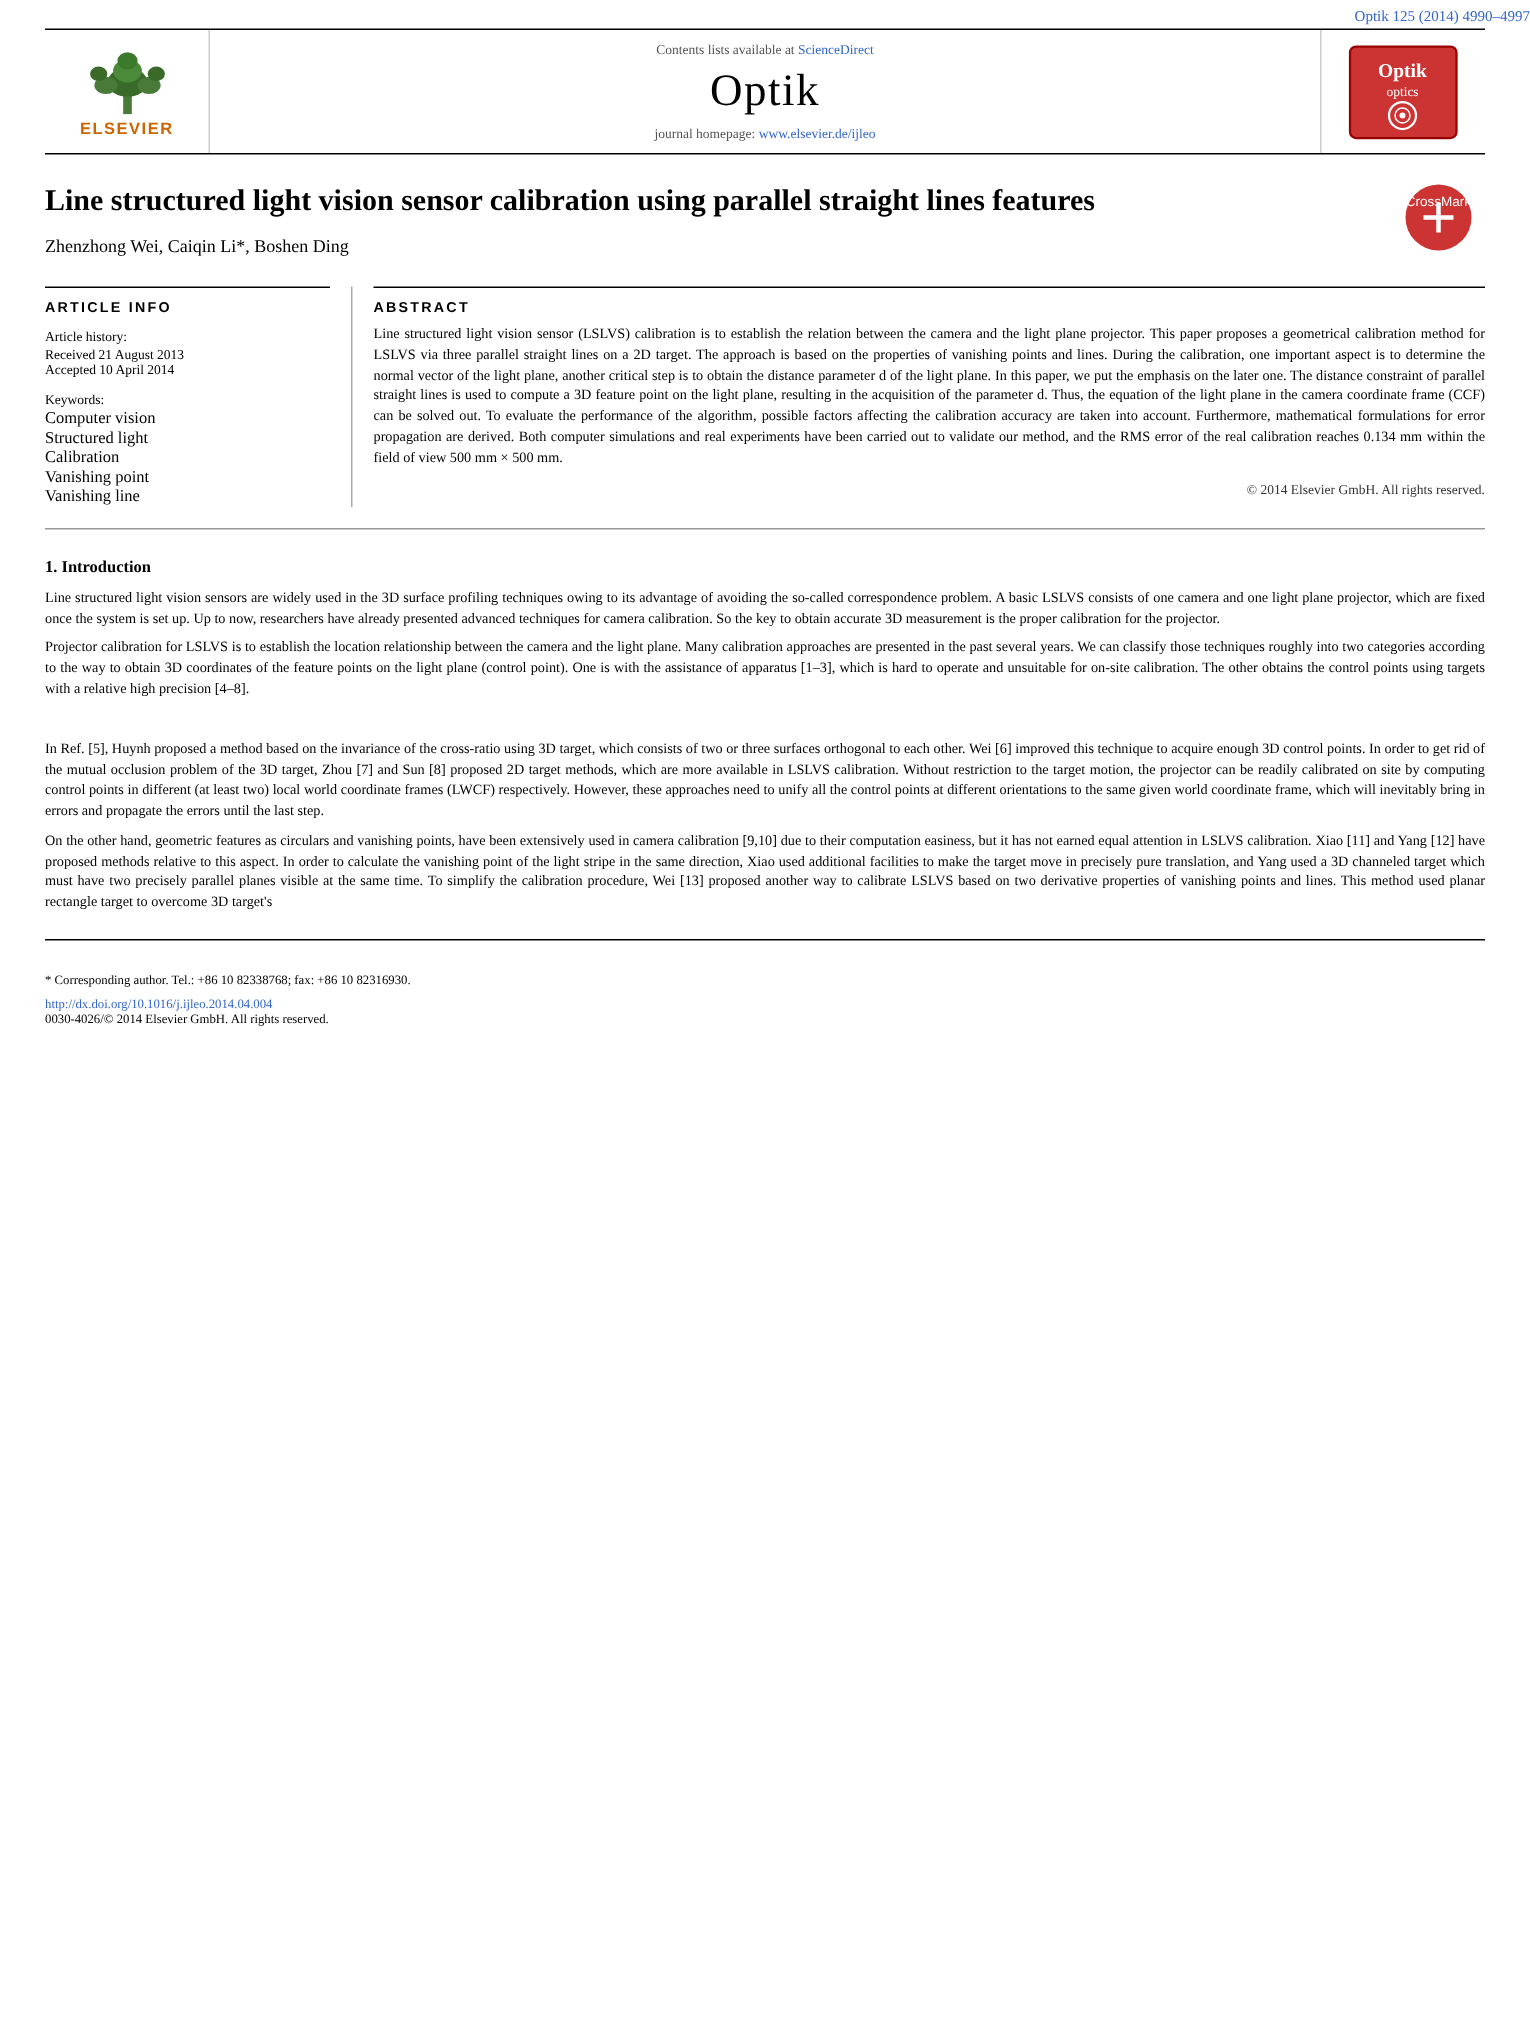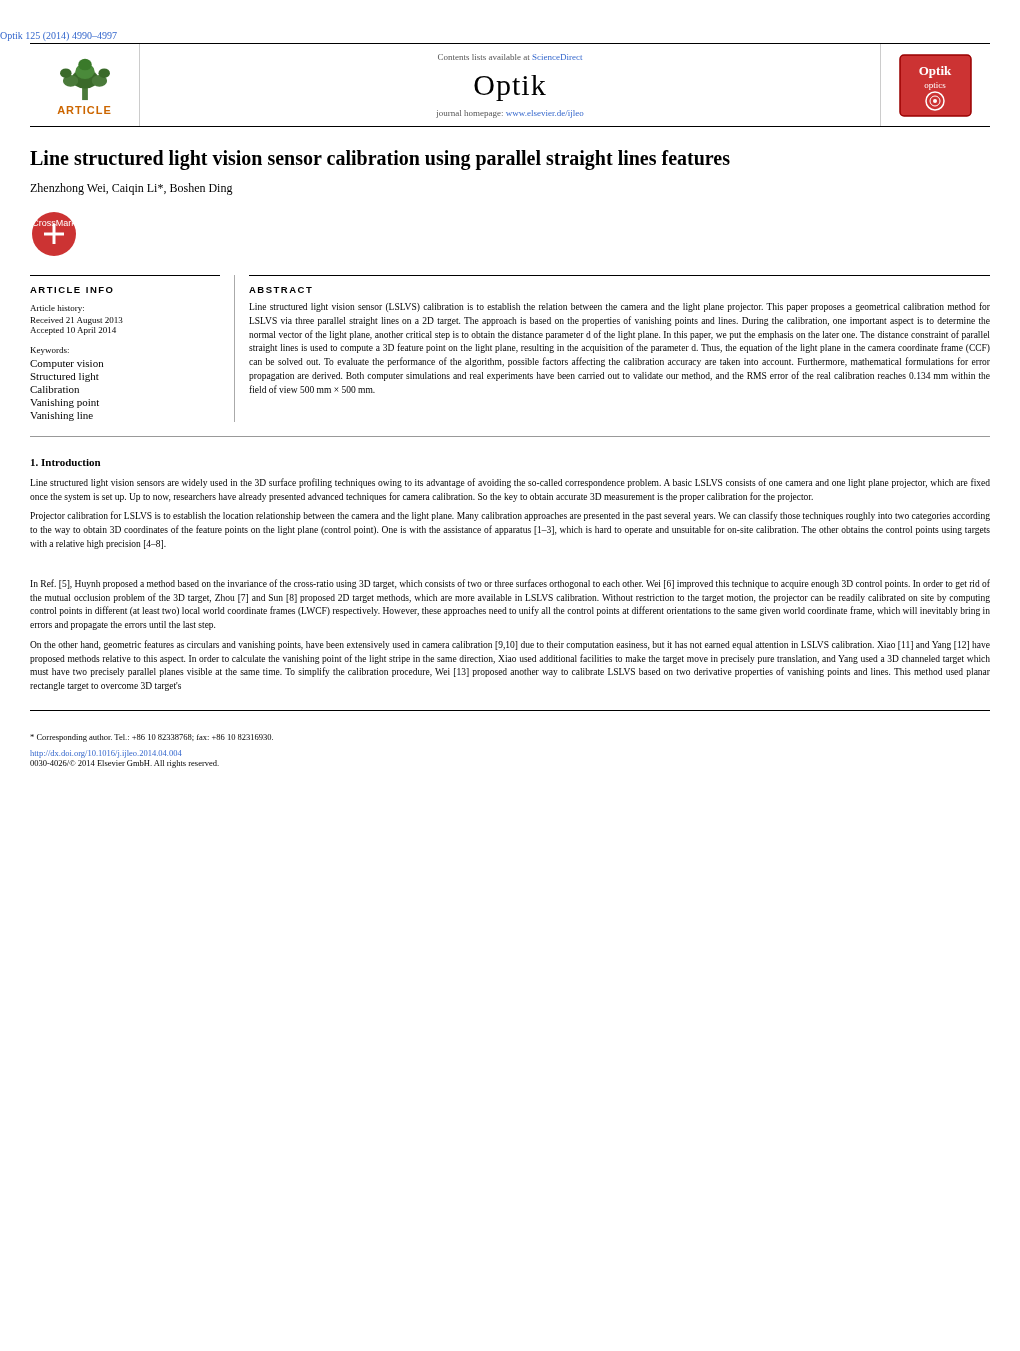--- a/index.html
+++ b/index.html
@@ -13,25 +13,24 @@
     }
     .page {
       width: 1020px;
       min-height: 1351px;
       background: #fff;
       padding: 0;
       position: relative;
     }
     
     .doi-bar {
-      text-align: left;
+      text-align: right;
       padding: 6px 0 2px 0;
       font-size: 10px;
       color: #3366cc;
-      margin-top: 24px;
     }
     
     .journal-header {
       display: flex;
       align-items: stretch;
       border-top: 1.5px solid #000;
       border-bottom: 1.5px solid #000;
       margin: 0 30px;
     }
     .elsevier-logo-box {
@@ -84,21 +83,20 @@
       align-items: center;
       justify-content: center;
       padding: 8px;
     }
     
     .article-title-section {
       margin: 18px 30px 15px 30px;
       display: flex;
       align-items: flex-start;
       gap: 10px;
-      flex-direction: column;
     }
     .article-title-text {
       flex: 1;
     }
     .article-title-text h1 {
       font-size: 20px;
       font-weight: bold;
       font-family: 'Times New Roman', serif;
       line-height: 1.3;
       margin-bottom: 10px;
@@ -272,21 +270,21 @@
 
           <ellipse cx="35" cy="26" rx="14" ry="10" fill="#3a6a2a"></ellipse>
           <ellipse cx="35" cy="18" rx="10" ry="8" fill="#4a8a3a"></ellipse>
           <ellipse cx="35" cy="11" rx="7" ry="6" fill="#3a7a2a"></ellipse>
 
           <ellipse cx="20" cy="28" rx="8" ry="6" fill="#4a7a3a"></ellipse>
           <ellipse cx="50" cy="28" rx="8" ry="6" fill="#4a7a3a"></ellipse>
           <ellipse cx="15" cy="20" rx="6" ry="5" fill="#3a6a2a"></ellipse>
           <ellipse cx="55" cy="20" rx="6" ry="5" fill="#3a6a2a"></ellipse>
         </svg>
-        <div class="elsevier-label">ARTICLE</div>
+        <div class="elsevier-label">ELSEVIER</div>
       </div>
     </div>
 
     <div class="journal-center">
       <div class="sciencedirect-line">
         <span>Contents lists available at</span>
         <a href="#">ScienceDirect</a>
       </div>
       <div class="journal-title-main">Optik</div>
       <div class="journal-homepage">
@@ -341,20 +339,21 @@
         <div class="kw-item">Calibration</div>
         <div class="kw-item">Vanishing point</div>
         <div class="kw-item">Vanishing line</div>
       </div>
     </div>
     <div class="divider-v"></div>
 
     <div class="abstract-section">
       <h3>ABSTRACT</h3>
       <div class="abstract-text">Line structured light vision sensor (LSLVS) calibration is to establish the relation between the camera and the light plane projector. This paper proposes a geometrical calibration method for LSLVS via three parallel straight lines on a 2D target. The approach is based on the properties of vanishing points and lines. During the calibration, one important aspect is to determine the normal vector of the light plane, another critical step is to obtain the distance parameter d of the light plane. In this paper, we put the emphasis on the later one. The distance constraint of parallel straight lines is used to compute a 3D feature point on the light plane, resulting in the acquisition of the parameter d. Thus, the equation of the light plane in the camera coordinate frame (CCF) can be solved out. To evaluate the performance of the algorithm, possible factors affecting the calibration accuracy are taken into account. Furthermore, mathematical formulations for error propagation are derived. Both computer simulations and real experiments have been carried out to validate our method, and the RMS error of the real calibration reaches 0.134 mm within the field of view 500 mm × 500 mm.</div>
+      <div class="copyright-line">© 2014 Elsevier GmbH. All rights reserved.</div>
     </div>
   </div>
 
   <hr class="section-divider">
 
   <div class="two-col">
     <div class="col">
       <h2>1. Introduction</h2>
       <p>Line structured light vision sensors are widely used in the 3D surface profiling techniques owing to its advantage of avoiding the so-called correspondence problem. A basic LSLVS consists of one camera and one light plane projector, which are fixed once the system is set up. Up to now, researchers have already presented advanced techniques for camera calibration. So the key to obtain accurate 3D measurement is the proper calibration for the projector.</p>
       <p>Projector calibration for LSLVS is to establish the location relationship between the camera and the light plane. Many calibration approaches are presented in the past several years. We can classify those techniques roughly into two categories according to the way to obtain 3D coordinates of the feature points on the light plane (control point). One is with the assistance of apparatus [1–3], which is hard to operate and unsuitable for on-site calibration. The other obtains the control points using targets with a relative high precision [4–8].</p>

